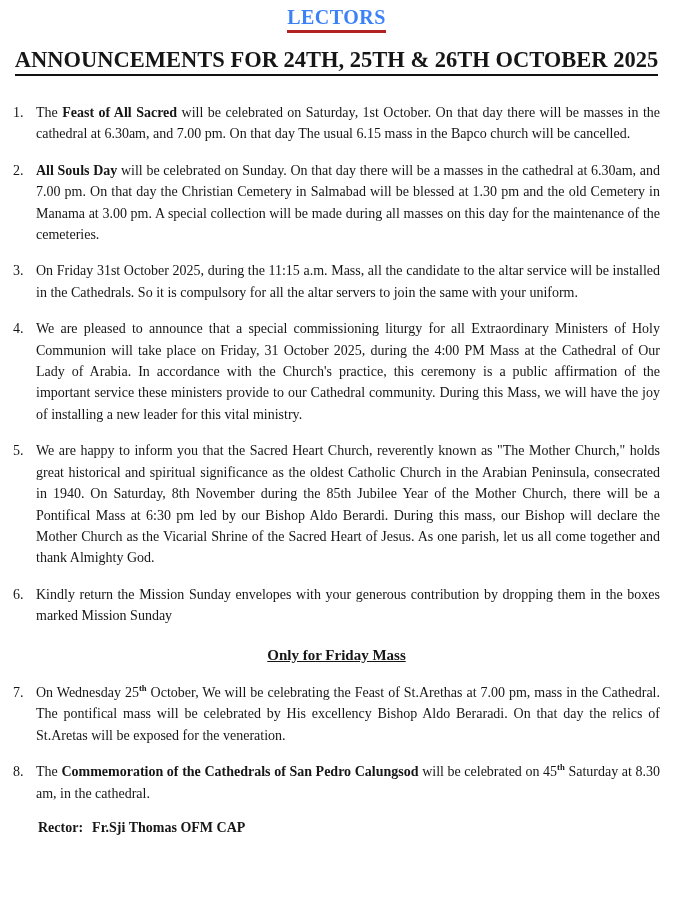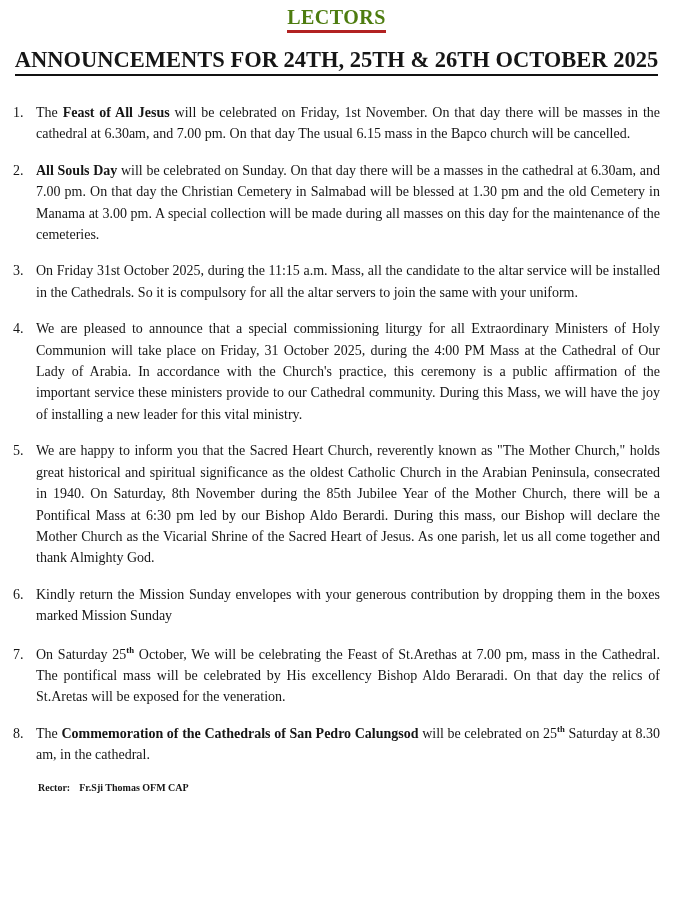--- a/index.html
+++ b/index.html
@@ -68,43 +68,43 @@
     font-weight: bold;
     text-decoration: underline;
     line-height: 1.3;
   }
   .friday-list {
     margin-top: 17px;
   }
   .rector-line {
     margin-top: 6px;
     padding-left: 25px;
-    font-size: 10px;
+    font-size: 14px;
     font-weight: bold;
     line-height: 1.3;
   }
   .rector-line .gap { display: inline-block; width: 9px; }
 </style>
 </head>
 <body>
 
 <div class="page">
 
   <div class="center">
-    <span class="doc-title" style="color: #4d7c0f; border-bottom-color: rgb(178, 34, 34);">LECTORS</span>
+    <span class="doc-title" style="color: #3b82f6; border-bottom-color: rgb(178, 34, 34);">LECTORS</span>
   </div>
 
   <div class="center">
     <span class="doc-heading">ANNOUNCEMENTS FOR 24TH, 25TH &amp; 26TH OCTOBER 2025</span>
   </div>
 
   <div class="list">
       <div class="item">
         <div class="num">1.</div>
-        <div class="body-text"><span>The </span><span class="b">Feast of All Jesus</span><span> will be celebrated on Friday, 1st November. On that day there will be  masses  in the cathedral at 6.30am, and 7.00 pm. On that day The usual 6.15 mass in the Bapco church will be cancelled.</span></div>
+        <div class="body-text"><span>The </span><span class="b">Feast of All Sacred</span><span> will be celebrated on Saturday, 1st October. On that day there will be  masses  in the cathedral at 6.30am, and 7.00 pm. On that day The usual 6.15 mass in the Bapco church will be cancelled.</span></div>
       </div>
       <div class="item">
         <div class="num">2.</div>
         <div class="body-text"><span class="b">All Souls Day</span><span> will be celebrated on Sunday. On that day there will be a masses  in the cathedral at 6.30am, and 7.00 pm. On that day the Christian Cemetery in Salmabad will be blessed at 1.30 pm and the old Cemetery in Manama at 3.00 pm. A special collection will be made during all masses on this day for the maintenance of the cemeteries.</span></div>
       </div>
       <div class="item">
         <div class="num">3.</div>
         <div class="body-text"><span>On Friday 31st October 2025, during the 11:15 a.m. Mass, all the candidate to the altar service will be installed in the Cathedrals. So it is compulsory for all the altar servers to join the same with your uniform.</span></div>
       </div>
       <div class="item">
@@ -114,29 +114,32 @@
       <div class="item">
         <div class="num">5.</div>
         <div class="body-text"><span>We are happy to inform you that the Sacred Heart Church, reverently known as "The Mother Church," holds great historical and spiritual significance as the oldest Catholic Church in the Arabian Peninsula, consecrated in 1940. On Saturday, 8th November during the 85th Jubilee Year of the Mother Church, there will be a Pontifical Mass at 6:30 pm led by our Bishop Aldo Berardi. During this mass, our Bishop will declare the Mother Church as the Vicarial Shrine of the Sacred Heart of Jesus. As one parish, let us all come together and thank Almighty God.</span></div>
       </div>
       <div class="item">
         <div class="num">6.</div>
         <div class="body-text"><span>Kindly return the Mission Sunday envelopes with your generous contribution by dropping them in the boxes marked Mission Sunday</span></div>
       </div>
     </div>
 
+  <div class="center">
+    <span class="mid-heading">Only for Friday Mass</span>
+  </div>
 
   <div class="list friday-list">
       <div class="item">
         <div class="num">7.</div>
-        <div class="body-text"><span>On Saturday 25</span><sup>th</sup><span> October, We will be celebrating the Feast of St.Arethas at 7.00 pm, mass in the Cathedral. The pontifical mass will be celebrated by His excellency Bishop Aldo Beraradi. On that day the relics of St.Aretas will be exposed for the veneration.</span></div>
+        <div class="body-text"><span>On Wednesday 25</span><sup>th</sup><span> October, We will be celebrating the Feast of St.Arethas at 7.00 pm, mass in the Cathedral. The pontifical mass will be celebrated by His excellency Bishop Aldo Beraradi. On that day the relics of St.Aretas will be exposed for the veneration.</span></div>
       </div>
       <div class="item">
         <div class="num">8.</div>
-        <div class="body-text"><span>The </span><span class="b">Commemoration of the Cathedrals of San Pedro Calungsod</span><span> will be celebrated on 25</span><sup>th</sup><span> Saturday at 8.30 am, in the cathedral.</span></div>
+        <div class="body-text"><span>The </span><span class="b">Commemoration of the Cathedrals of San Pedro Calungsod</span><span> will be celebrated on 45</span><sup>th</sup><span> Saturday at 8.30 am, in the cathedral.</span></div>
       </div>
     </div>
 
   <div class="rector-line">
     <span>Rector:</span><span class="gap"></span><span>Fr.Sji Thomas OFM CAP</span>
   </div>
 
 </div>
 
 </body></html>

